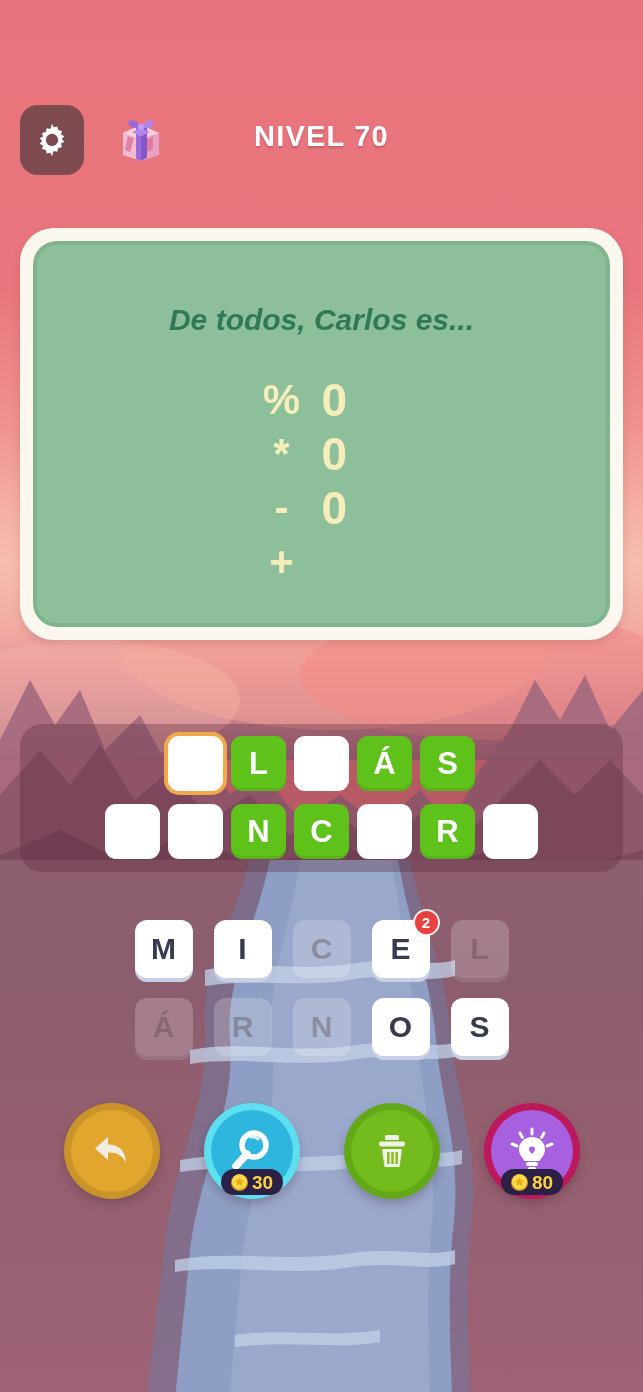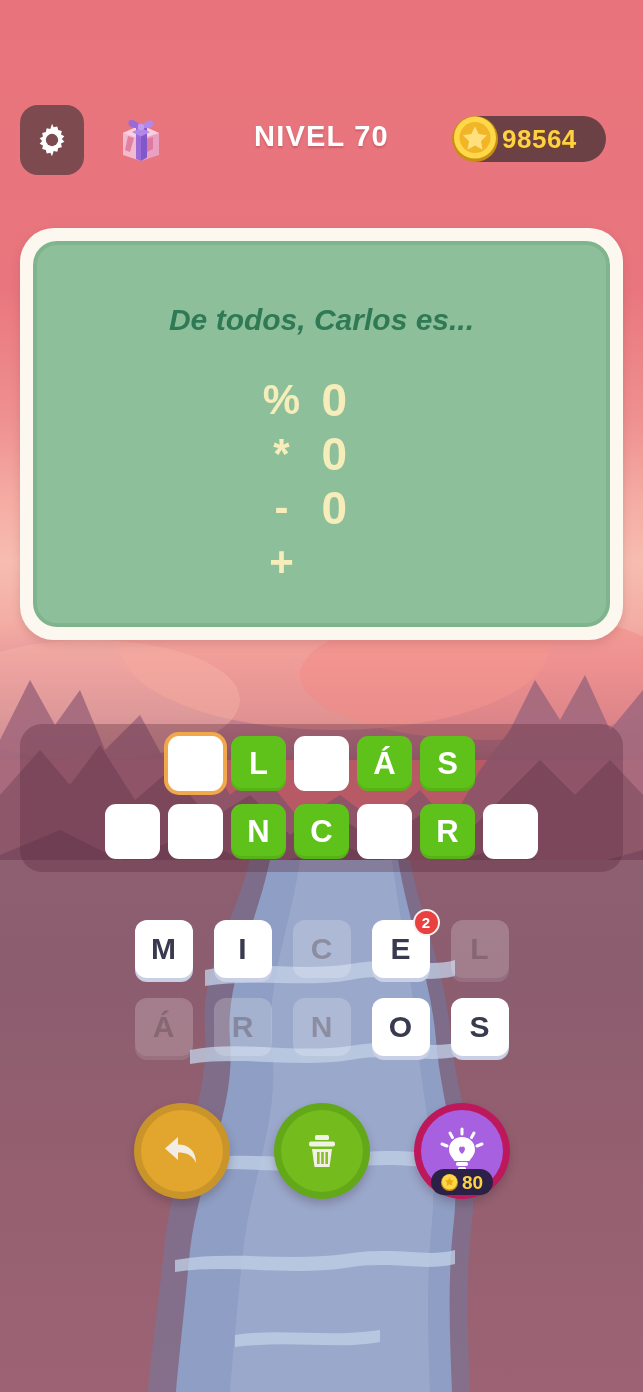--- a/index.html
+++ b/index.html
@@ -233,31 +233,20 @@
           <path d="M21 21 L30 17 L39 21 L30 25.5 Z" fill="#b287e8"></path>
           <path d="M30 16 C24 6 15 8 18 14 C20 17.5 26 17 30 17 Z" fill="#9a6bd8"></path>
           <path d="M30 16 C36 6 45 9 42 14.5 C40 18 34 17 30 17 Z" fill="#b287e8"></path>
           <circle cx="30" cy="16" r="3.2" fill="#c49bf0"></circle>
         </svg>
       </span>
     </div>
 
     <div class="level-text">NIVEL 70</div>
 
-    <div class="coin-pill">
-      <span class="coin-ico">
-        <svg width="54" height="54" viewBox="0 0 54 54">
-          <circle cx="27" cy="27" r="23" fill="#c98f14"></circle>
-          <circle cx="27" cy="25.6" r="21" fill="#ffd84a"></circle>
-          <circle cx="27" cy="25.6" r="15.5" fill="#f0b627"></circle>
-          <path d="M27 14.5 l3.7 7.6 8.3 1.1 -6 5.9 1.5 8.3 -7.5-4 -7.5 4 1.5-8.3 -6-5.9 8.3-1.1 z" fill="#ffe07c"></path>
-        </svg>
-      </span>
-      <span class="amount">98564</span>
-    </div>
   </div>
 
   <div class="board-outer">
     <div class="board-inner">
       <div class="clue">De todos, Carlos es...</div>
       <div class="sym-grid">
         <div class="sym-row">
           <span class="sym-left">%</span>
           <span class="sym-right">0</span>
         </div>
@@ -321,20 +310,41 @@
     <div class="act undo">
       <div class="inner">
         <span>
           <svg width="54" height="54" viewBox="0 0 54 54" fill="#f3ece2">
             <path d="M23 13 L23 20.5 C33 20.5 41 26 41 39 C37 30.5 31 28.5 23 28.5 L23 36 L10 24.5 Z"></path>
           </svg>
         </span>
       </div>
     </div>
 
+    <div class="act search">
+      <div class="inner">
+        <span>
+          <svg width="50" height="50" viewBox="0 0 50 50" fill="none">
+            <circle cx="27" cy="19" r="12" stroke="#ffffff" stroke-width="5.5" fill="none"></circle>
+            <path d="M20 28 L9 40" stroke="#ffffff" stroke-width="7.5" stroke-linecap="round"></path>
+            <path d="M24 11 a8 8 0 0 1 7 2" stroke="#dff6ff" stroke-width="3" stroke-linecap="round"></path>
+          </svg>
+        </span>
+      </div>
+      <div class="cost">
+        <span class="mini-coin">
+          <svg width="19" height="19" viewBox="0 0 20 20">
+            <circle cx="10" cy="10" r="9" fill="#c98f14"></circle>
+            <circle cx="10" cy="9.4" r="8" fill="#ffd84a"></circle>
+            <path d="M10 4.5 l1.5 3 3.3.4 -2.4 2.3 .6 3.3 -3-1.6 -3 1.6 .6-3.3 -2.4-2.3 3.3-.4 z" fill="#f0a910"></path>
+          </svg>
+        </span>
+        <span class="val">30</span>
+      </div>
+    </div>
 
     <div class="act clear">
       <div class="inner">
         <span>
           <svg width="46" height="46" viewBox="0 0 46 46" fill="#f0f2e6">
             <rect x="16" y="7" width="14" height="5" rx="1.6"></rect>
             <rect x="10" y="13.5" width="26" height="5" rx="2"></rect>
             <path d="M13 21 L33 21 L30.5 39 L15.5 39 Z"></path>
             <rect x="18" y="24" width="2.6" height="12" fill="#8fbc2a"></rect>
             <rect x="22.2" y="24" width="2.6" height="12" fill="#8fbc2a"></rect>

